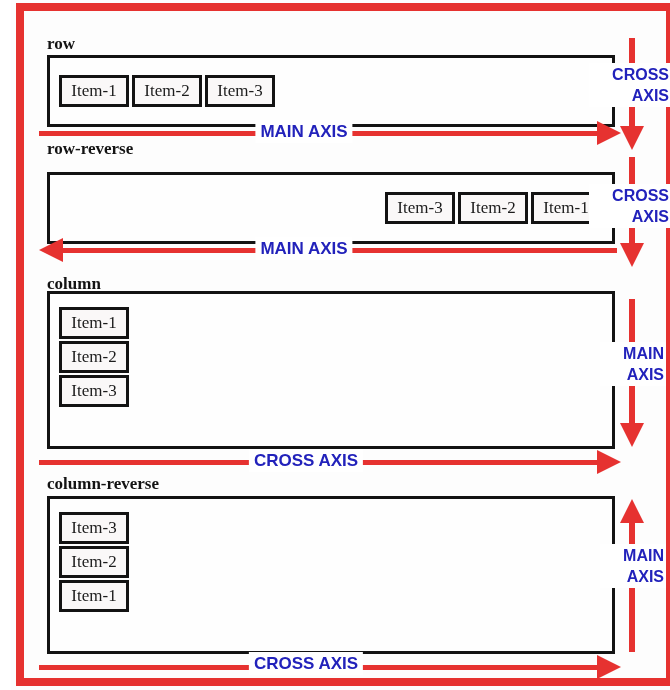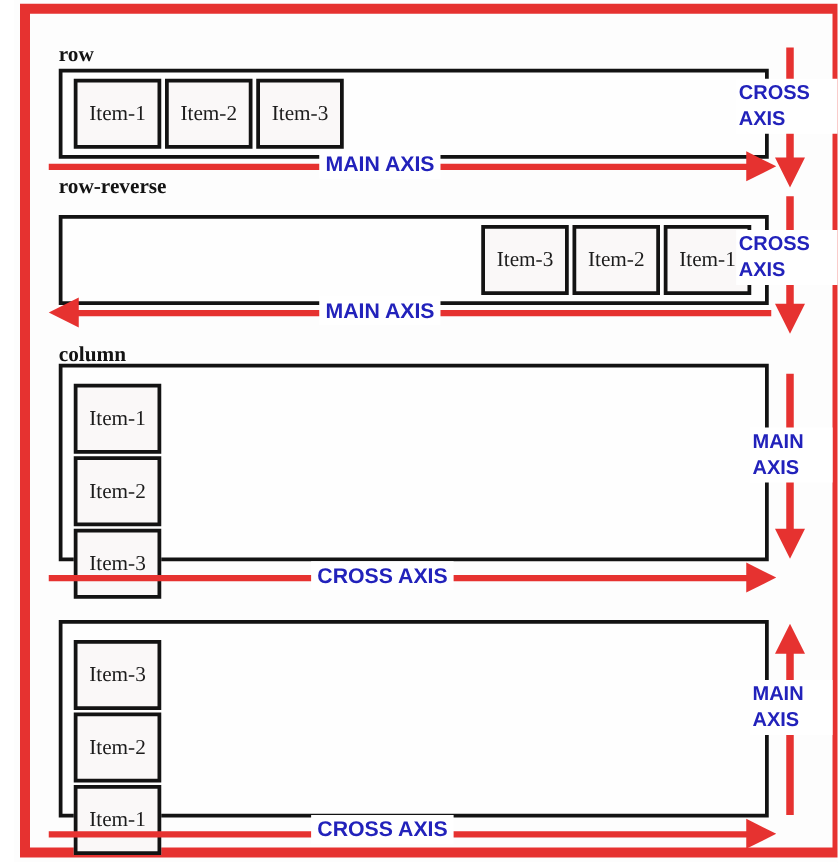--- a/index.html
+++ b/index.html
@@ -19,21 +19,21 @@
   }
   .sec-label{
     position:absolute;left:36px;font-weight:bold;font-size:17px;
     color:var(--black);line-height:18px;z-index:2;
   }
   .fbox{
     position:absolute;left:36px;width:568px;border:3px solid var(--black);
     box-sizing:border-box;display:flex;background:#fefefe;z-index:1;
   }
   .item{
-    width:70px;height:56px;border:3px solid var(--black);box-sizing:border-box;
+    width:70px;height:32px;border:3px solid var(--black);box-sizing:border-box;
     background:var(--item-bg);display:flex;align-items:center;justify-content:center;
     font-size:17px;color:#1c1c1c;flex:0 0 auto;
   }
   .row-c{flex-direction:row;align-items:center;gap:3px;padding-left:9px;}
   .row-rev-c{flex-direction:row;align-items:center;justify-content:flex-end;gap:3px;padding-right:11px;}
   .col-c{flex-direction:column;gap:2px;padding-top:13px;padding-left:9px;}
 
   
   .h-axis{position:absolute;height:24px;z-index:2;}
   .h-line{position:absolute;top:10px;height:5px;background:var(--red);}
@@ -56,21 +56,21 @@
 
   
   .h-axis-label{
     position:absolute;transform:translateX(-50%);background:#fff;
     color:var(--blue);font-family:Liberation Sans, sans-serif;font-weight:bold;
     font-size:17px;line-height:22px;padding:1px 5px 0;white-space:nowrap;z-index:3;
   }
   .v-axis-label{
     position:absolute;background:#fff;color:var(--blue);
     font-family:"Liberation Sans",sans-serif;font-weight:bold;
-    font-size:16px;line-height:21px;text-align:left;padding:1px 2px;z-index:3;
+    font-size:16px;line-height:21px;text-align:right;padding:1px 2px;z-index:3;
   }
   .v-axis-label span{display:block;}
 </style>
 </head>
 <body>
 
 <div class="canvas">
   <div class="frame"></div>
 
   <div class="sec-label" style="top:35px">row</div>
@@ -126,20 +126,21 @@
   <div class="h-axis-label" style="left:295px;top:449px">CROSS AXIS</div>
   <div class="v-axis dir-down" style="left:607px;top:299px;height:148px">
     <div class="v-line"></div>
     <div class="av-d"></div>
   </div>
   <div class="v-axis-label" style="left:589px;top:342px;width:62px">
     <span>MAIN</span>
     <span>AXIS</span>
   </div>
 
+  <div class="sec-label" style="top:475px">column-reverse</div>
   <div class="fbox col-c" style="top:496px;height:158px">
     <div class="item">Item-3</div>
     <div class="item">Item-2</div>
     <div class="item">Item-1</div>
   </div>
   <div class="h-axis dir-right" style="left:28px;top:655px;width:582px">
     <div class="h-line"></div>
     <div class="ah-r"></div>
   </div>
   <div class="h-axis-label" style="left:295px;top:652px">CROSS AXIS</div>

